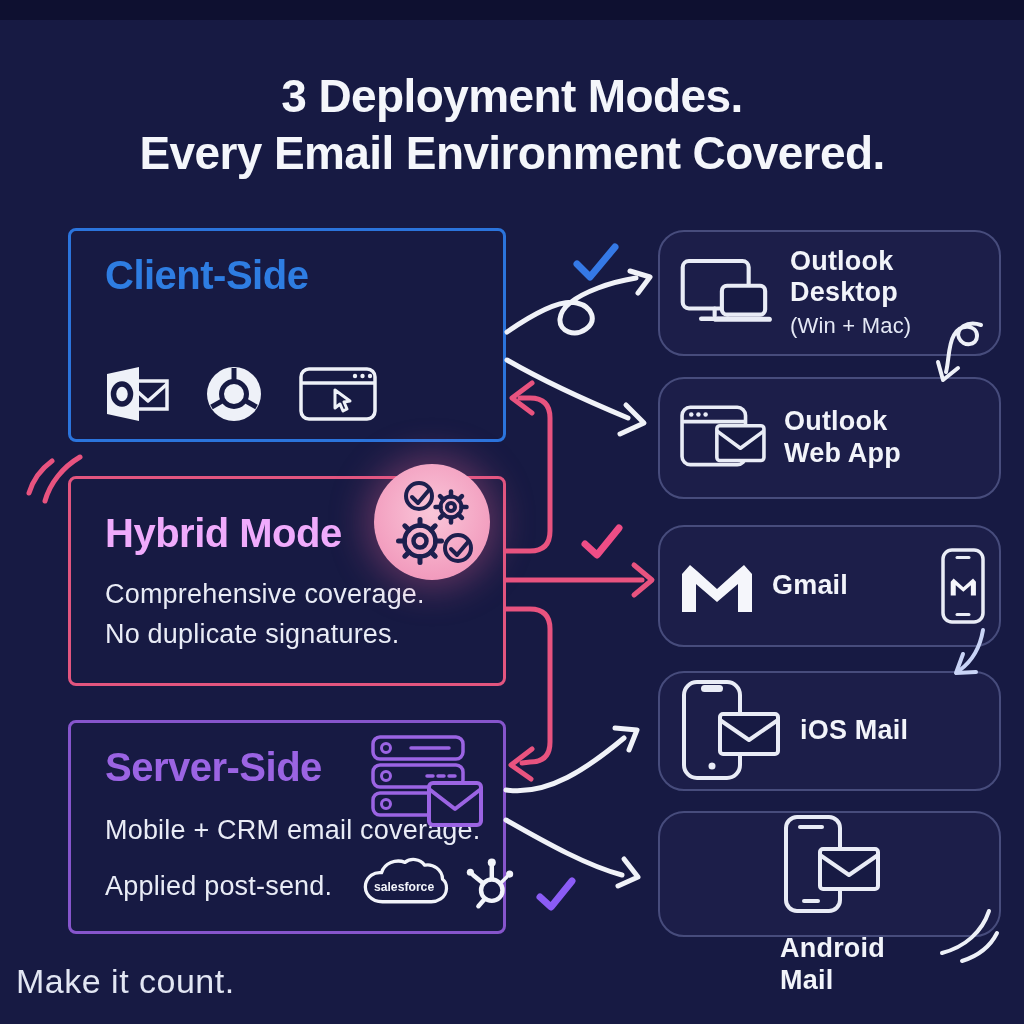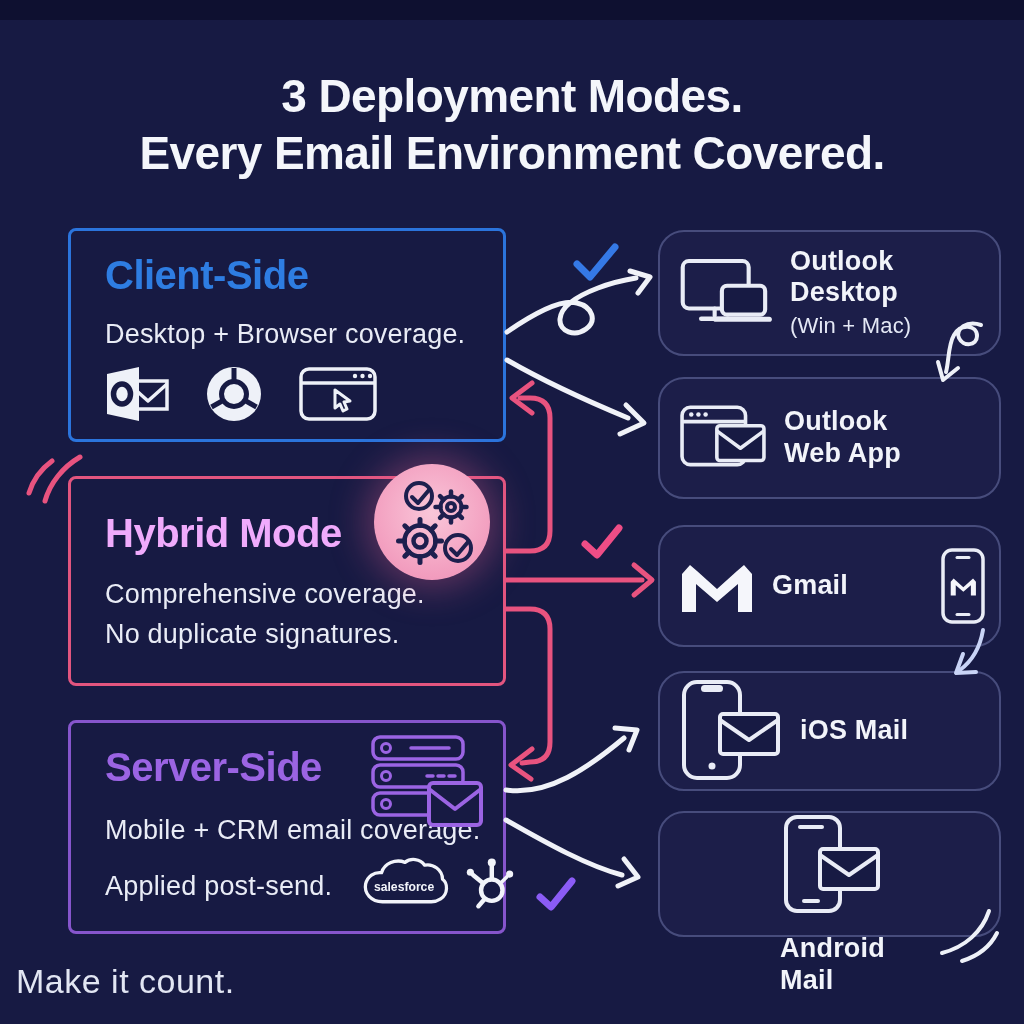--- a/index.html
+++ b/index.html
@@ -53,21 +53,20 @@
 
 <div class="canvas">
 
   <div class="title-block">
     <div class="title-line">3 Deployment Modes.</div>
     <div class="title-line">Every Email Environment Covered.</div>
   </div>
 
   <div class="mode-box" id="client-box">
     <div class="mode-title">Client-Side</div>
-    <div class="mode-line line1">Desktop + Browser coverage.</div>
     <div class="client-icons">
       <span>
         <svg width="64" height="58" viewBox="0 0 64 58">
           <rect x="24" y="16" width="38" height="28" fill="#171a43" stroke="#eef1f8" stroke-width="3.5"></rect>
           <polyline points="24,19 43,36 62,19" fill="none" stroke="#eef1f8" stroke-width="3.5" stroke-linejoin="round"></polyline>
           <polygon points="2,9 34,2 34,56 2,49" fill="#eef1f8"></polygon>
           <ellipse cx="17" cy="29" rx="8.5" ry="10" fill="none" stroke="#171a43" stroke-width="5.5"></ellipse>
         </svg>
       </span>
       <span>

